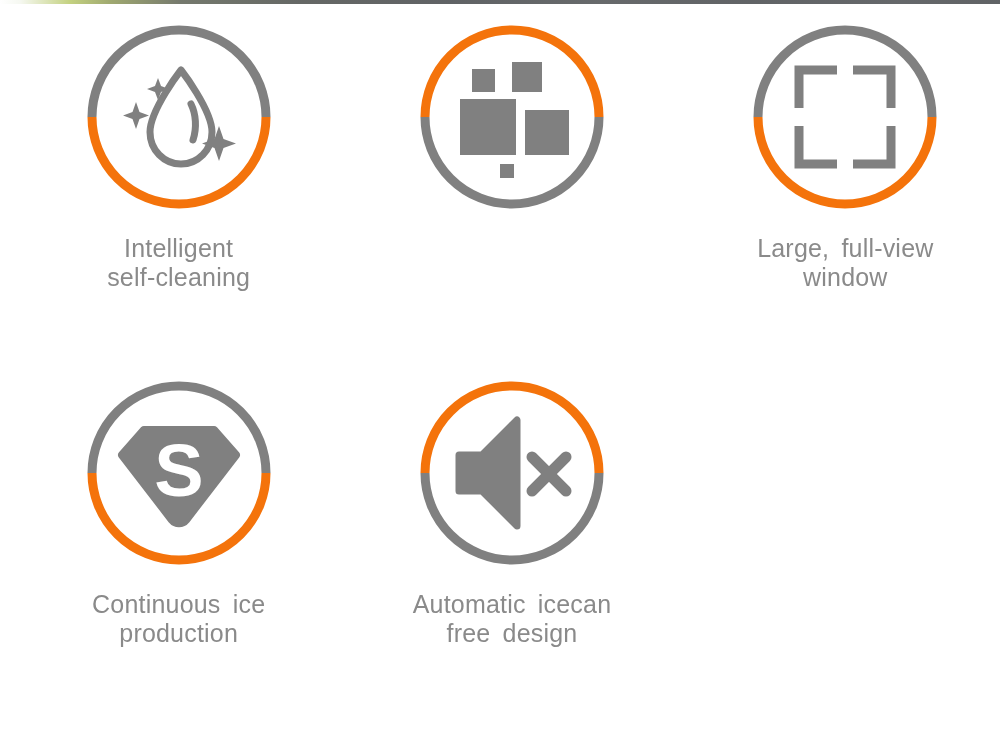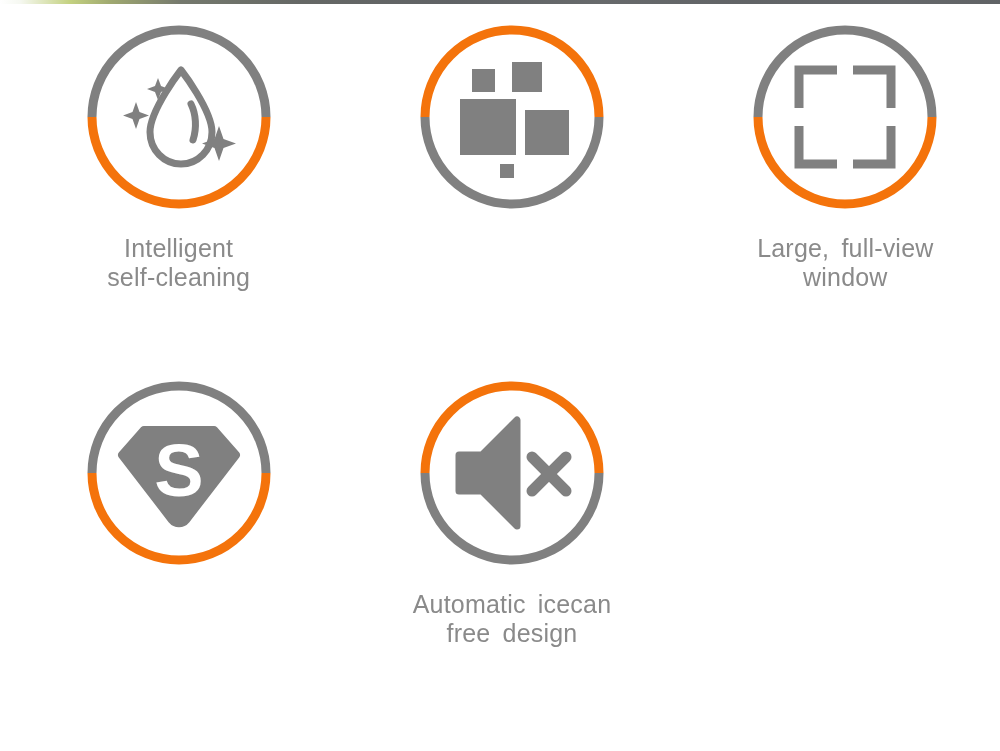--- a/index.html
+++ b/index.html
@@ -165,20 +165,22 @@
         <path d="M 8 95 A 87 87 0 0 1 95 8" fill="none" stroke="#808080" stroke-width="9"></path>
         <path d="M 182 95 A 87 87 0 0 1 8 95" fill="none" stroke="#F4730B" stroke-width="9"></path>
       </svg>
       <div class="icon-glyph">
         <svg viewBox="0 0 130 130">
           <path d="M 30 22 L 100 22 L 122 47 L 72 112 A 9 9 0 0 1 58 112 L 8 47 Z" fill="#808080" stroke="#808080" stroke-width="8" stroke-linejoin="round"></path>
           <text x="65" y="88" text-anchor="middle" font-family="'Liberation Sans', sans-serif" font-size="74" font-weight="bold" fill="#ffffff">S</text>
         </svg>
       </div>
     </div>
+    <div class="feature-caption caption-spaced">Continuous ice
+production</div>
   </div>
 
   <div class="feature-cell">
     <div class="icon-ring">
       <svg class="ring-svg" viewBox="0 0 190 190">
         <path d="M 95 8 A 87 87 0 0 1 182 95" fill="none" stroke="#F4730B" stroke-width="9"></path>
         <path d="M 8 95 A 87 87 0 0 1 95 8" fill="none" stroke="#F4730B" stroke-width="9"></path>
         <path d="M 182 95 A 87 87 0 0 1 8 95" fill="none" stroke="#808080" stroke-width="9"></path>
       </svg>
       <div class="icon-glyph">

